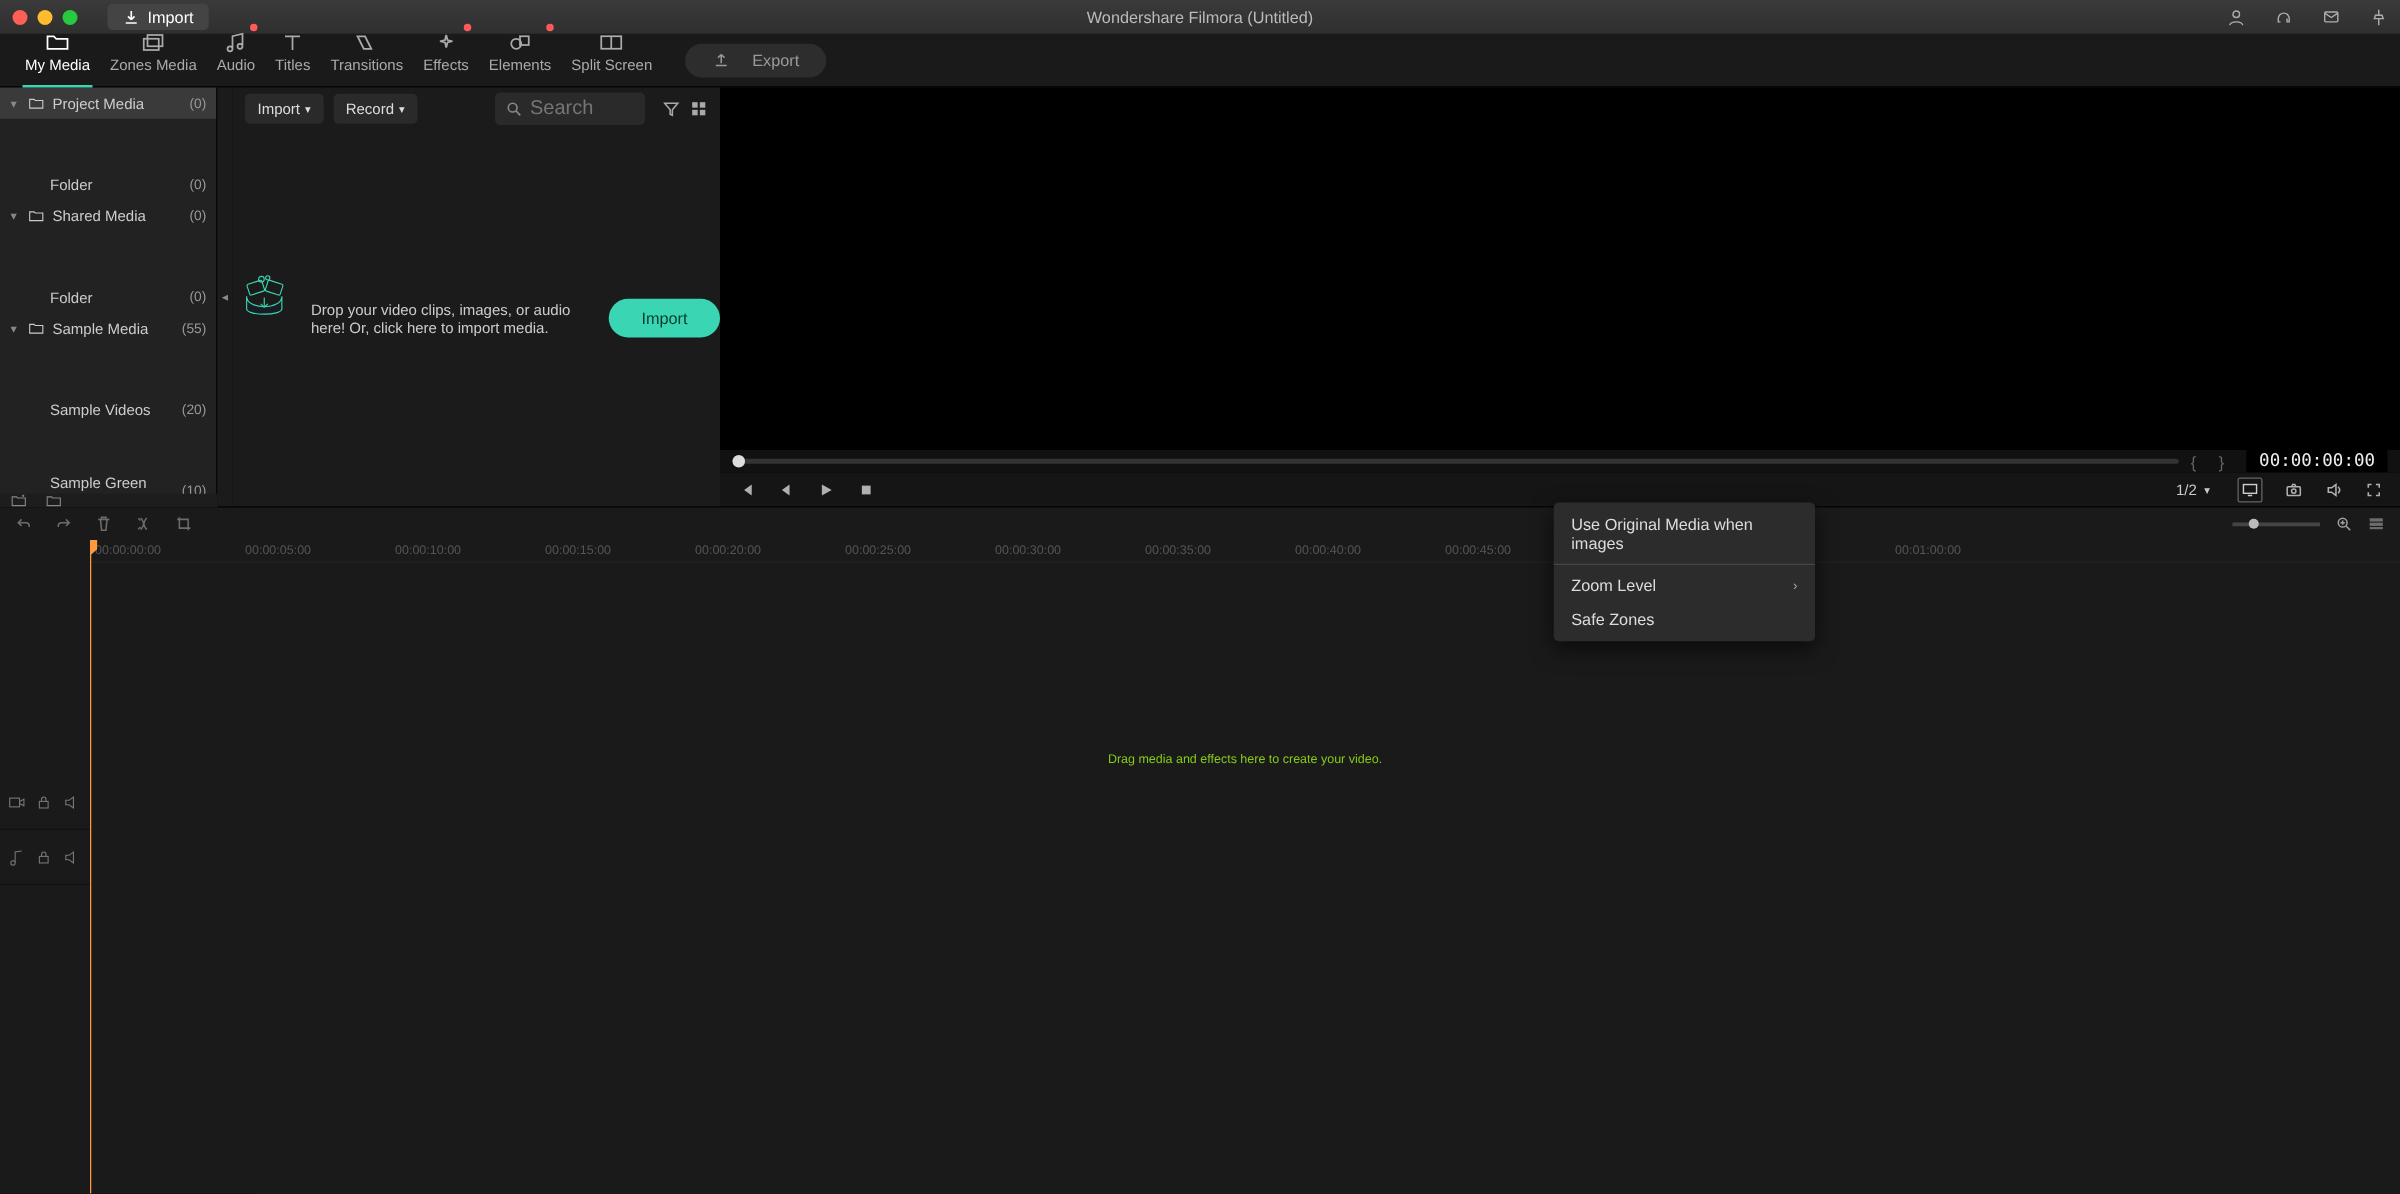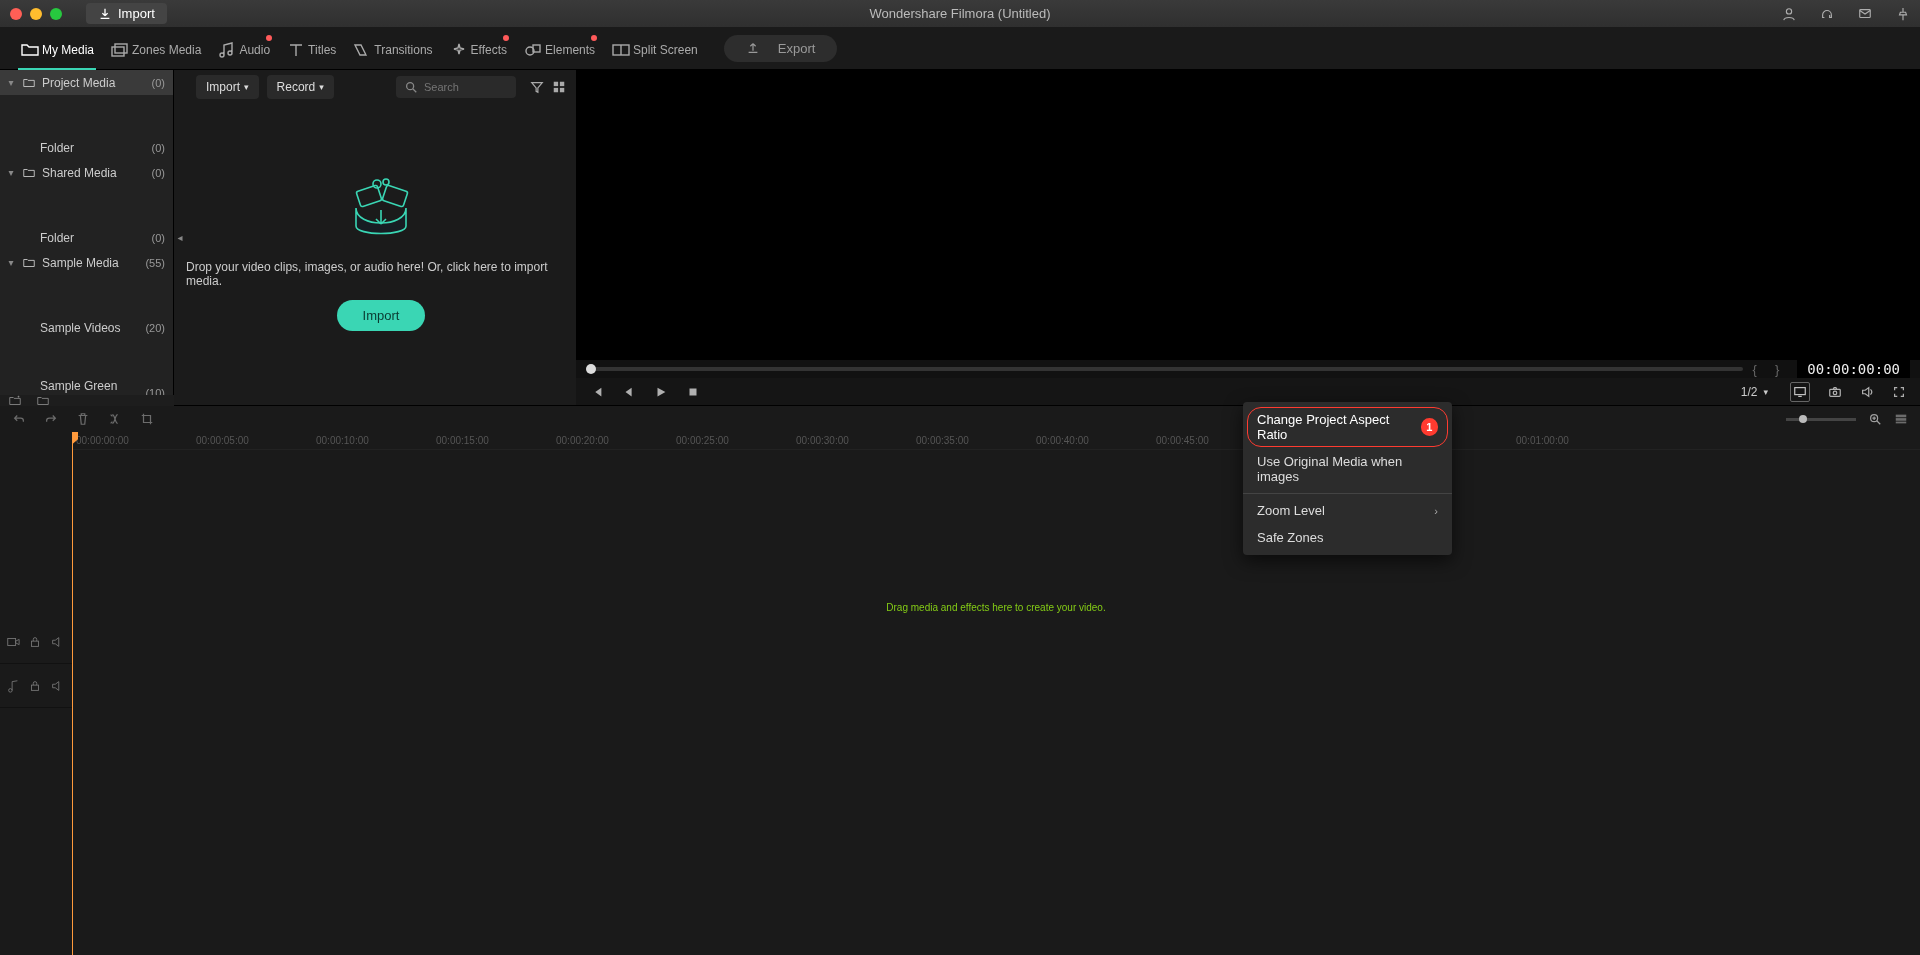--- a/index.html
+++ b/index.html
@@ -10,21 +10,21 @@
     .traffic { display: flex; gap: 8px; }
     .traffic span { width: 12px; height: 12px; border-radius: 50%; }
     .t-red { background:#ff5f56; } .t-yel { background:#ffbd2e; } .t-grn { background:#27c93f; }
     .import-btn-top { margin-left: 24px; background:#444; color:#fff; padding:3px 12px; border-radius:4px; display:flex; align-items:center; gap:6px; }
     .title-center { position:absolute; left:50%; transform:translateX(-50%); color:#bbb; font-size:13px; }
     .titlebar-right { margin-left:auto; display:flex; gap:24px; }
     .titlebar-right svg { opacity:.8; }
 
     
     .toprow { height: 43px; background:#1a1a1a; display:flex; align-items:flex-end; padding:0 12px; border-bottom:1px solid #000; }
-    .toptab { padding:8px 8px 10px; display:flex; flex-direction:row; align-items:center; gap:2px; color:#aaa; font-size:12px; position:relative; }
+    .toptab { padding:8px 8px 10px; display:flex; flex-direction:column; align-items:center; gap:2px; color:#aaa; font-size:12px; position:relative; }
     .toptab.active { color:#fff; }
     .toptab.active::after { content:""; position:absolute; bottom:-1px; left:6px; right:6px; height:2px; background:#3ad6b4; }
     .toptab svg { height:18px; }
     .dot-badge { width:6px; height:6px; background:#ff5a5a; border-radius:50%; position:absolute; top:2px; right:6px; }
     .export-btn { margin-left:18px; background:#2d2d2d; color:#9a9a9a; padding:6px 22px; border-radius:16px; display:flex; align-items:center; gap:18px; align-self:center; }
 
     
     .main { display:flex; height:335px; }
 
     
@@ -35,23 +35,23 @@
     .side-item .folder-ic { width:14px; display:flex; align-items:center; }
     .side-item .count { margin-left:auto; color:#999; font-size:11px; }
     .side-sub { padding-left:40px;margin-top:40px; }
     .side-bottom { position:absolute; top:395px; left:0; width:174px; height:11px; background:#1d1d1d; display:flex; gap:14px; padding-left:8px; align-items:center; }
 
     
     .media-panel { flex:0 0 390px; background:#1b1b1b; display:flex; flex-direction:column; position:relative; }
     .media-bar { height:34px; display:flex; align-items:center; gap:8px; padding:6px 10px; }
     .chip { background:#2a2a2a; color:#ddd; padding:5px 10px; border-radius:4px; font-size:12px; display:flex; align-items:center; gap:4px; }
     .search-box { background:#2a2a2a; border-radius:4px; padding:4px 8px; display:flex; align-items:center; gap:6px; width:120px; margin-left:auto; }
-    .search-box input { background:none; border:none; color:#aaa; width:80px; outline:none; font-size:11px; }
+    .search-box input { background:none; border:none; color:#aaa; width:80px; outline:none; font-size:16px; }
     .media-icons { display:flex; gap:8px; margin-left:6px; }
-    .drop-area { flex:1; display:flex; flex-direction:column; align-items:center; justify-content:center; gap:12px; color:#ccc; }
+    .drop-area { flex:1; display:flex; flex-direction:row; align-items:center; justify-content:center; gap:12px; color:#ccc; }
     .drop-graphic { width:90px; height:70px; position:relative; }
     .import-pill { background:#3ad6b4; color:#0a3b31; padding:8px 26px; border-radius:18px; font-size:13px; font-weight:500; }
 
     
     .collapse-handle { width:12px; background:#1b1b1b; display:flex; align-items:center; justify-content:center; }
     .collapse-handle span { color:#888; font-size:10px; }
 
     
     .preview { flex:1; background:#000; display:flex; flex-direction:column; }
     .preview-canvas { flex:1; }
@@ -366,25 +366,20 @@
   <svg class="ic-small" viewBox="0 0 16 16" fill="none" stroke="#888">
       <path d="M2 4h4l1 1h7v7H2z"></path>
       <path d="M12 4v-2m-1 1h2" stroke="#888"></path>
     </svg>
   <svg class="ic-small" viewBox="0 0 16 16" fill="none" stroke="#888">
       <path d="M2 4h4l1 1h7v7H2z"></path>
     </svg>
 </div>
 
 <div class="menu">
-  <div class="menu-item hi">
-    <div class="hi-border"></div>
-    <span>Change Project Aspect Ratio</span>
-    <span class="ring">1</span>
-  </div>
   <div class="menu-item">
       <span>Use Original Media when images</span>
     </div>
   <div class="menu-sep"></div>
   <div class="menu-item">
       <span>Zoom Level</span>
       <span class="sub-arrow">›</span>
     </div>
   <div class="menu-item">
       <span>Safe Zones</span>

